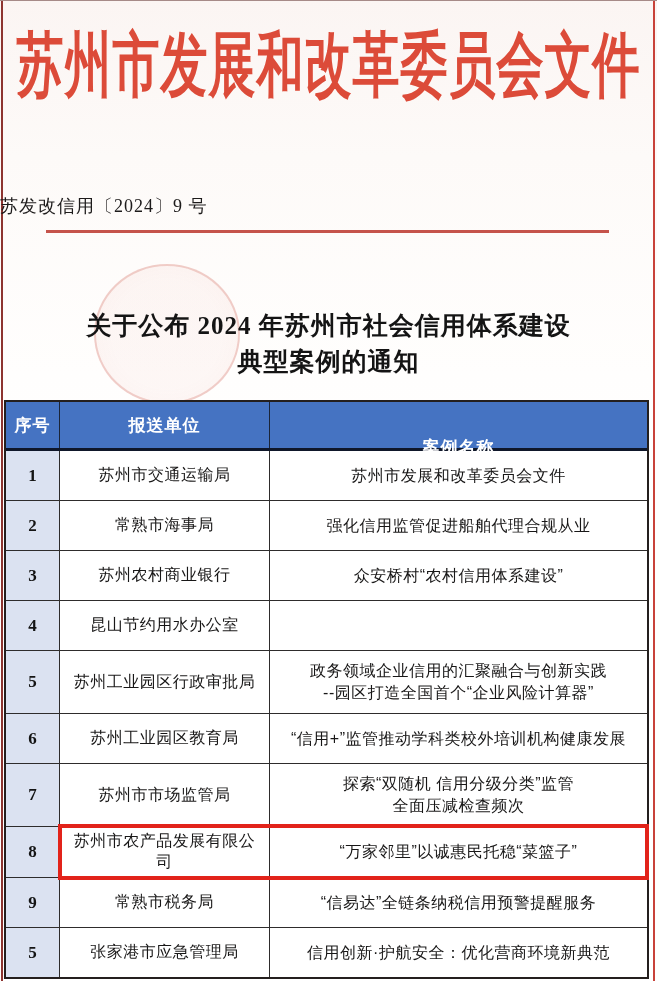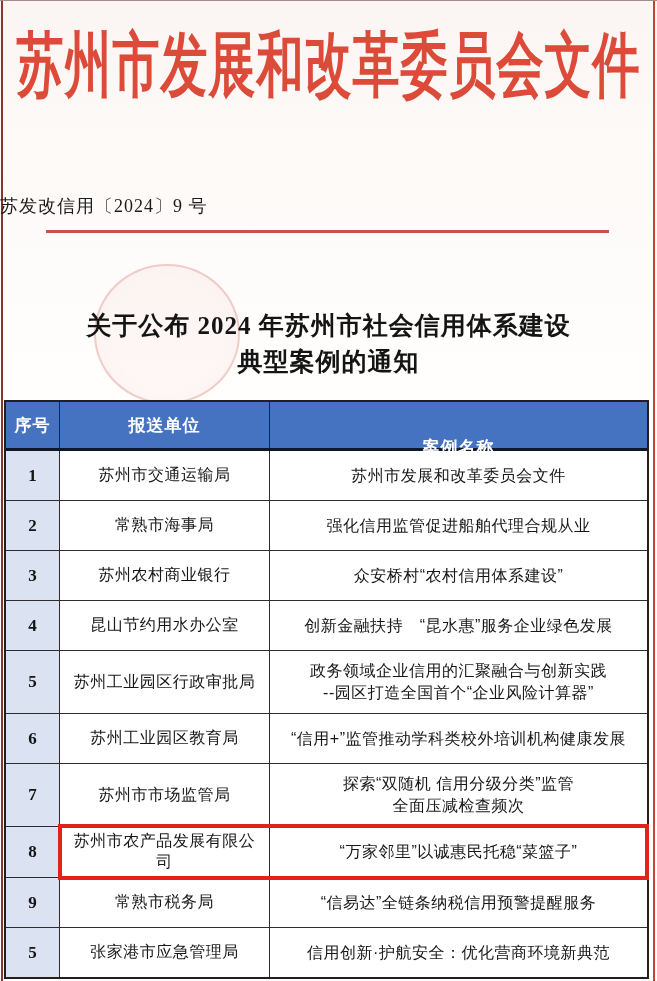--- a/index.html
+++ b/index.html
@@ -141,21 +141,20 @@
     <div class="c23">
       <div class="c-unit">苏州农村商业银行</div>
       <div class="c-case">众安桥村“农村信用体系建设”</div>
 
     </div>
   </div>
         <div class="trow">
     <div class="c-no">4</div>
     <div class="c23">
       <div class="c-unit">昆山节约用水办公室</div>
-      <div class="c-case">创新金融扶持　“昆水惠”服务企业绿色发展</div>
 
     </div>
   </div>
         <div class="trow">
     <div class="c-no">5</div>
     <div class="c23">
       <div class="c-unit">苏州工业园区行政审批局</div>
       <div class="c-case">政务领域企业信用的汇聚融合与创新实践
 --园区打造全国首个“企业风险计算器”</div>
 

